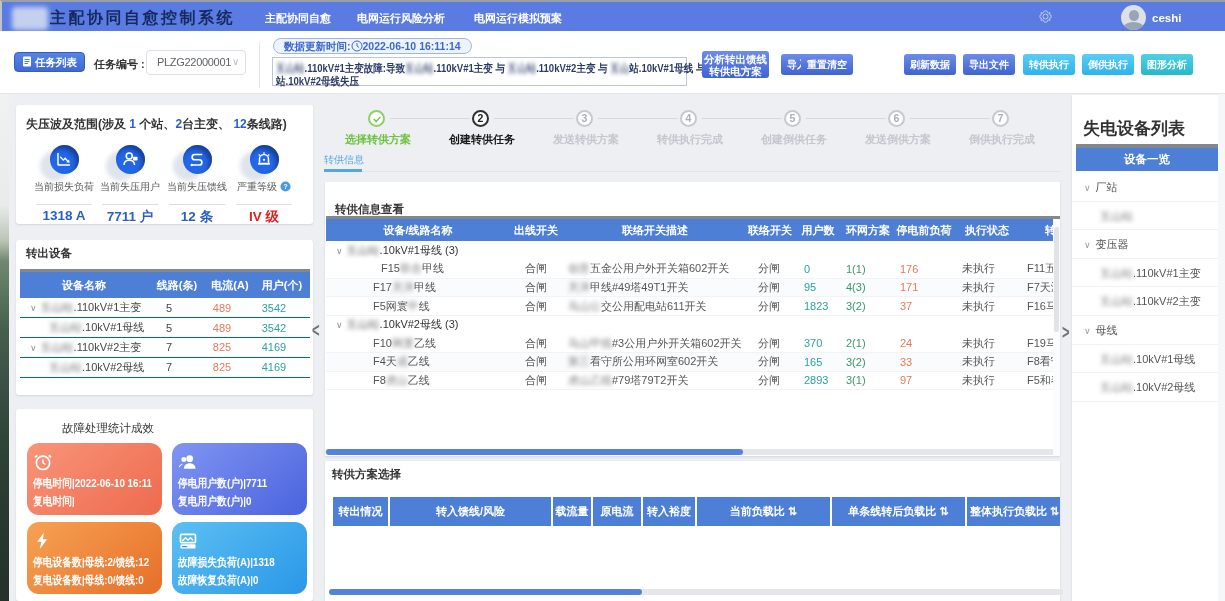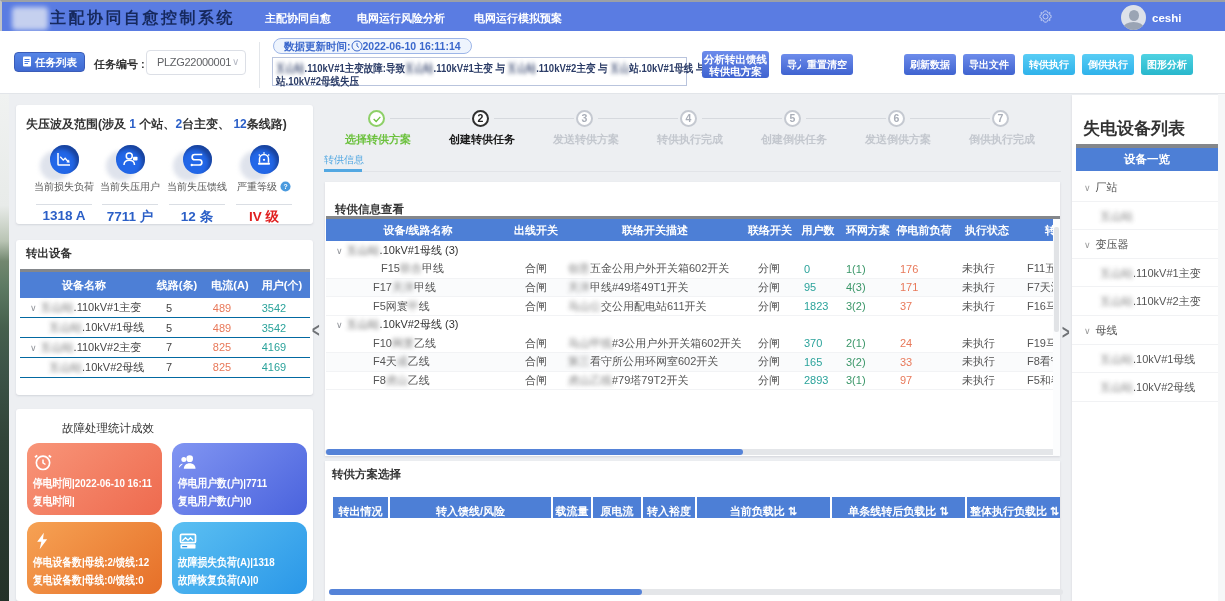--- a/index.html
+++ b/index.html
@@ -97,21 +97,21 @@
 .tm td.ctr { text-align:center; }
 .grn { color:#3a9668; }
 .tm td.teal, .t2 td.teal { color:#2ba39b; } .tm td.grn { color:#3a9668; } .tm td.org, .t2 td.org { color:#e8795a; }
 .hsb1 { position:absolute; left:325px; top:449px; width:735px; height:6px; background:#e4e6e9; border-radius:3px; }
 .hsb1 .th { position:absolute; left:1px; top:0; width:417px; height:6px; background:#5583d8; border-radius:3px; }
 
 
 .cm2 { left:325px; top:461px; width:735px; height:140px; border-radius:0; }
 .cm2 h3 { position:absolute; left:7px; top:6px; font-size:11.5px; color:#333; font-weight:bold; }
 .t3h { position:absolute; left:8px; top:36px; width:727px; height:29px; }
-.t3h div { position:absolute; top:0; height:21px; background:#4d7fd6; color:#fff; font-size:11px; font-weight:bold; text-align:center; line-height:29px; white-space:nowrap; }
+.t3h div { position:absolute; top:0; height:29px; background:#4d7fd6; color:#fff; font-size:11px; font-weight:bold; text-align:center; line-height:29px; white-space:nowrap; }
 .hsb2 { position:absolute; left:329px; top:589px; width:734px; height:6px; background:#e4e6e9; border-radius:3px; }
 .hsb2 .th { position:absolute; left:0; top:0; width:313px; height:6px; background:#5583d8; border-radius:3px; }
 
 
 .rp { left:1072px; top:95px; width:146px; height:506px; border-radius:0; }
 .rp h3 { position:absolute; left:11px; top:22px; font-size:17px; color:#333; font-weight:bold; }
 .rpbar { position:absolute; left:4px; top:52.5px; width:142px; height:23.5px; background:#4d7fd6; color:#fff; font-size:11.5px; font-weight:bold; text-align:center; line-height:23px; }
 .tree { position:absolute; left:0; top:78px; width:146px; font-size:11px; color:#555; }
 .ti { height:28.6px; line-height:28.6px; border-bottom:1px solid #f1f2f4; white-space:nowrap; }
 .ti .arr { color:#999; font-size:9px; margin:0 5px 0 12px; }

